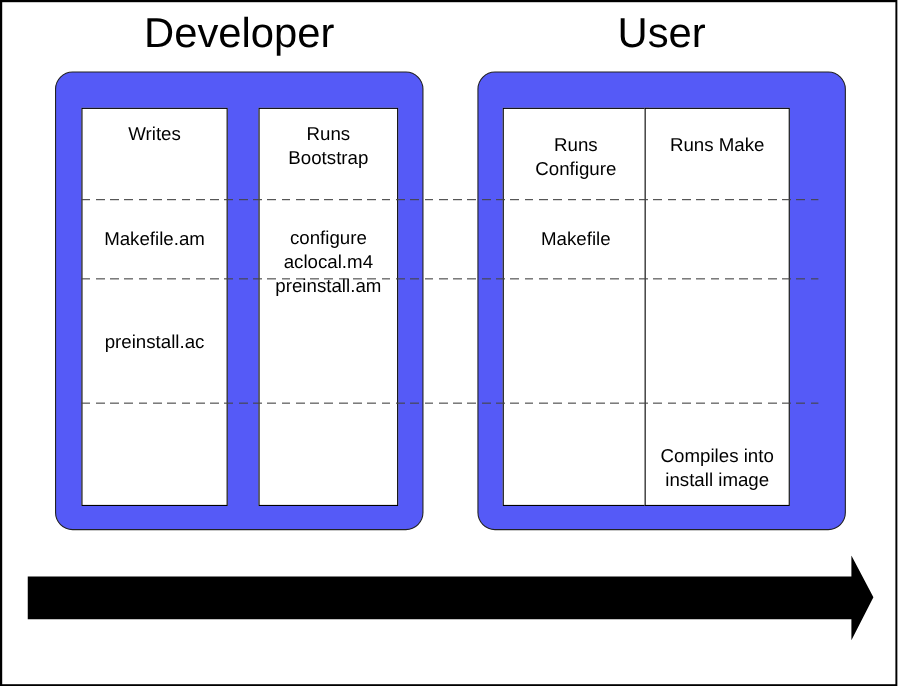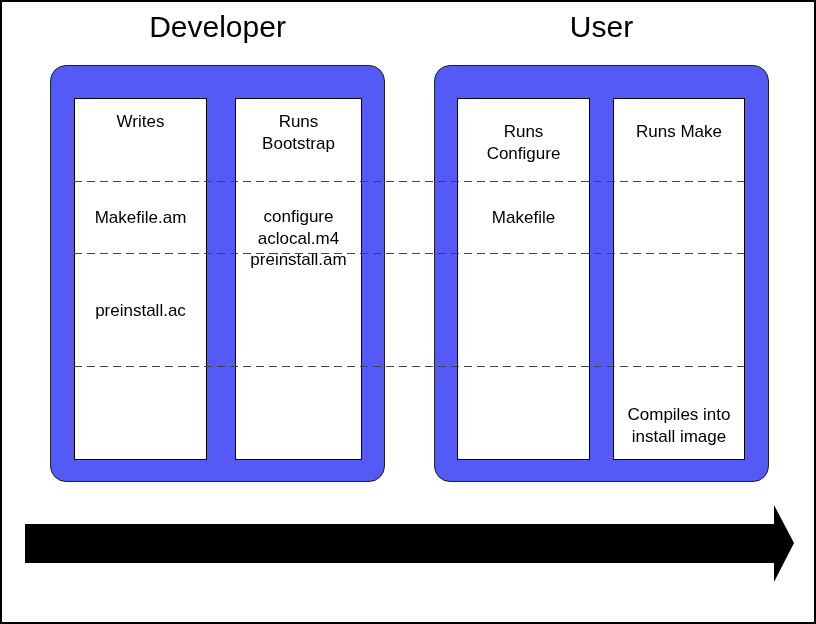--- a/index.html
+++ b/index.html
@@ -10,21 +10,21 @@
     border:2px solid #000;
     background:#fff;
     font-family:"Liberation Sans", sans-serif;
     overflow:hidden;
   }
   .title {
     position:absolute;
     top:8px;
     width:335px;
     text-align:center;
-    font-size:30px;
+    font-size:38px;
     color:#000;
     z-index:2;
     white-space:nowrap;
   }
   .title.dev { left:48px; }
   .title.usr { left:432px; }
   .bluebox {
     position:absolute;
     top:63px;
     width:335px; height:417px;
@@ -43,21 +43,21 @@
     box-sizing:border-box;
     background:#fff;
     border:1px solid #000;
     z-index:2;
     display:flex;
     flex-direction:column;
   }
   .col.c1 { left:72px;  width:133px; }
   .col.c2 { left:233px; width:127px; }
   .col.c3 { left:455px; width:133px; }
-  .col.c4 { left:611px; width:132px;gap:32px; }
+  .col.c4 { left:584px; width:132px;gap:32px; }
   .cell {
     display:flex;
     align-items:center;
     justify-content:center;
     text-align:center;
     font-size:17px;
     line-height:1.28;
     color:#000;
     white-space:pre-line;
     box-sizing:border-box;

